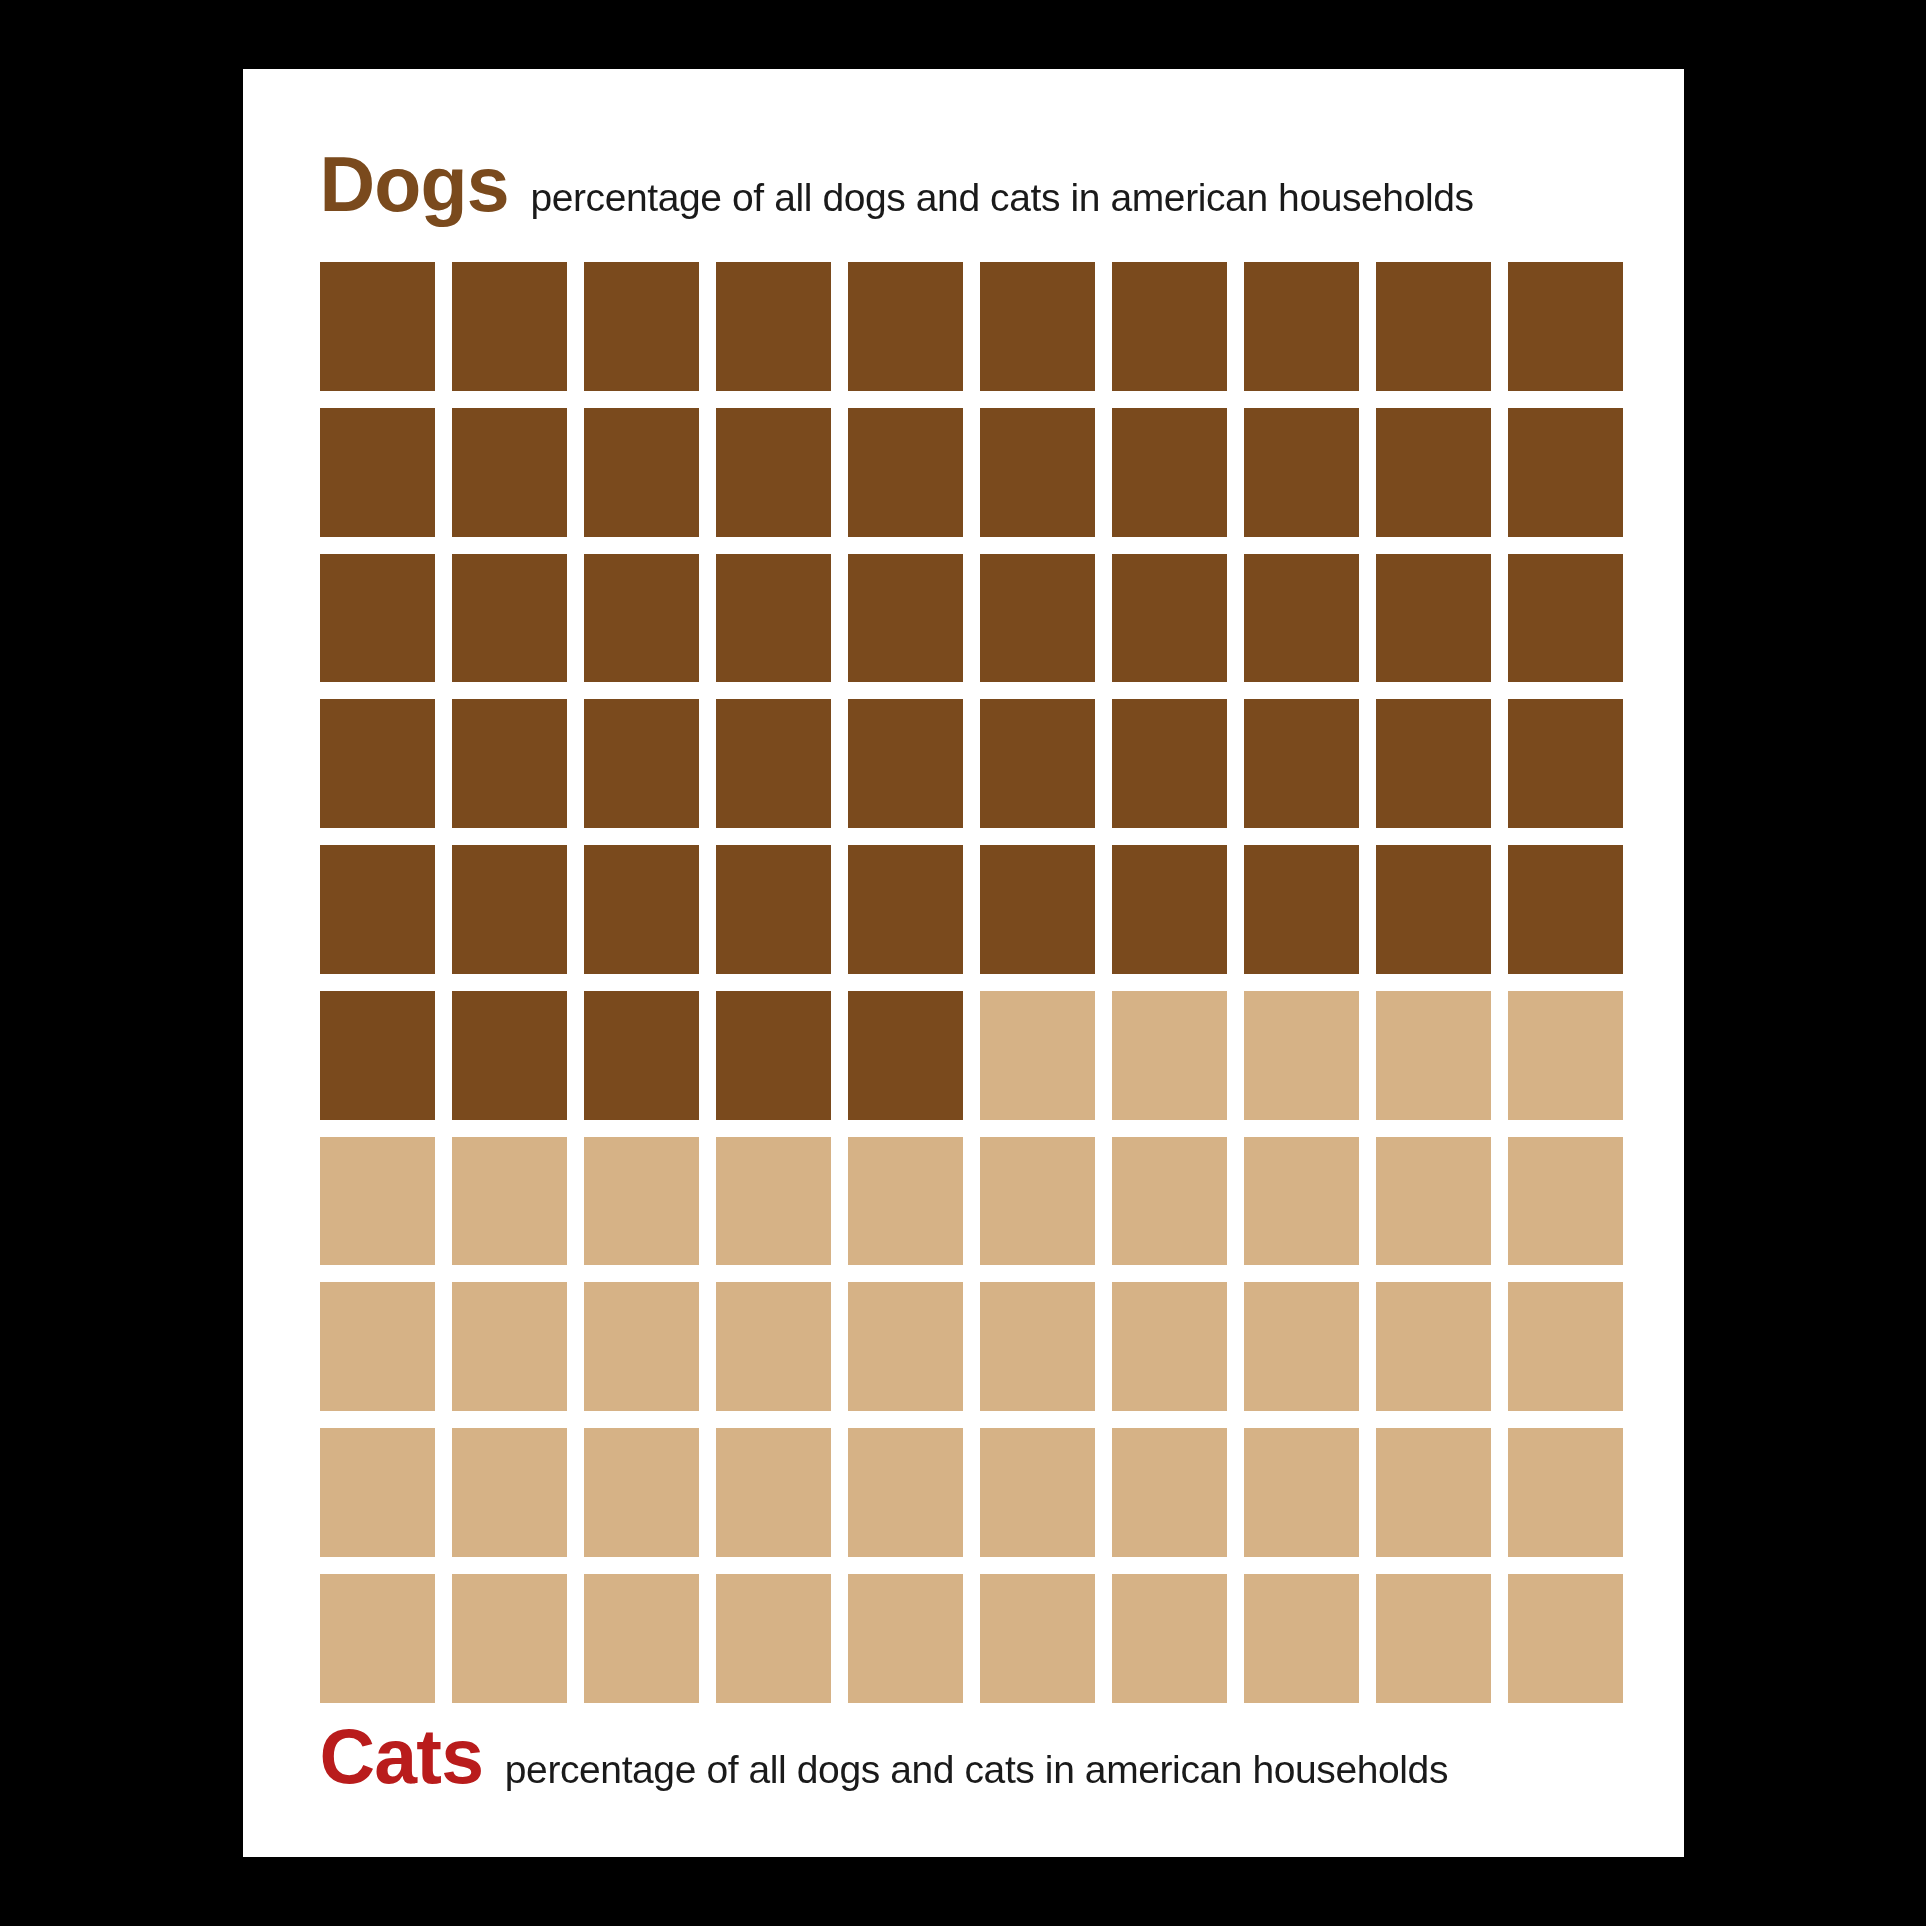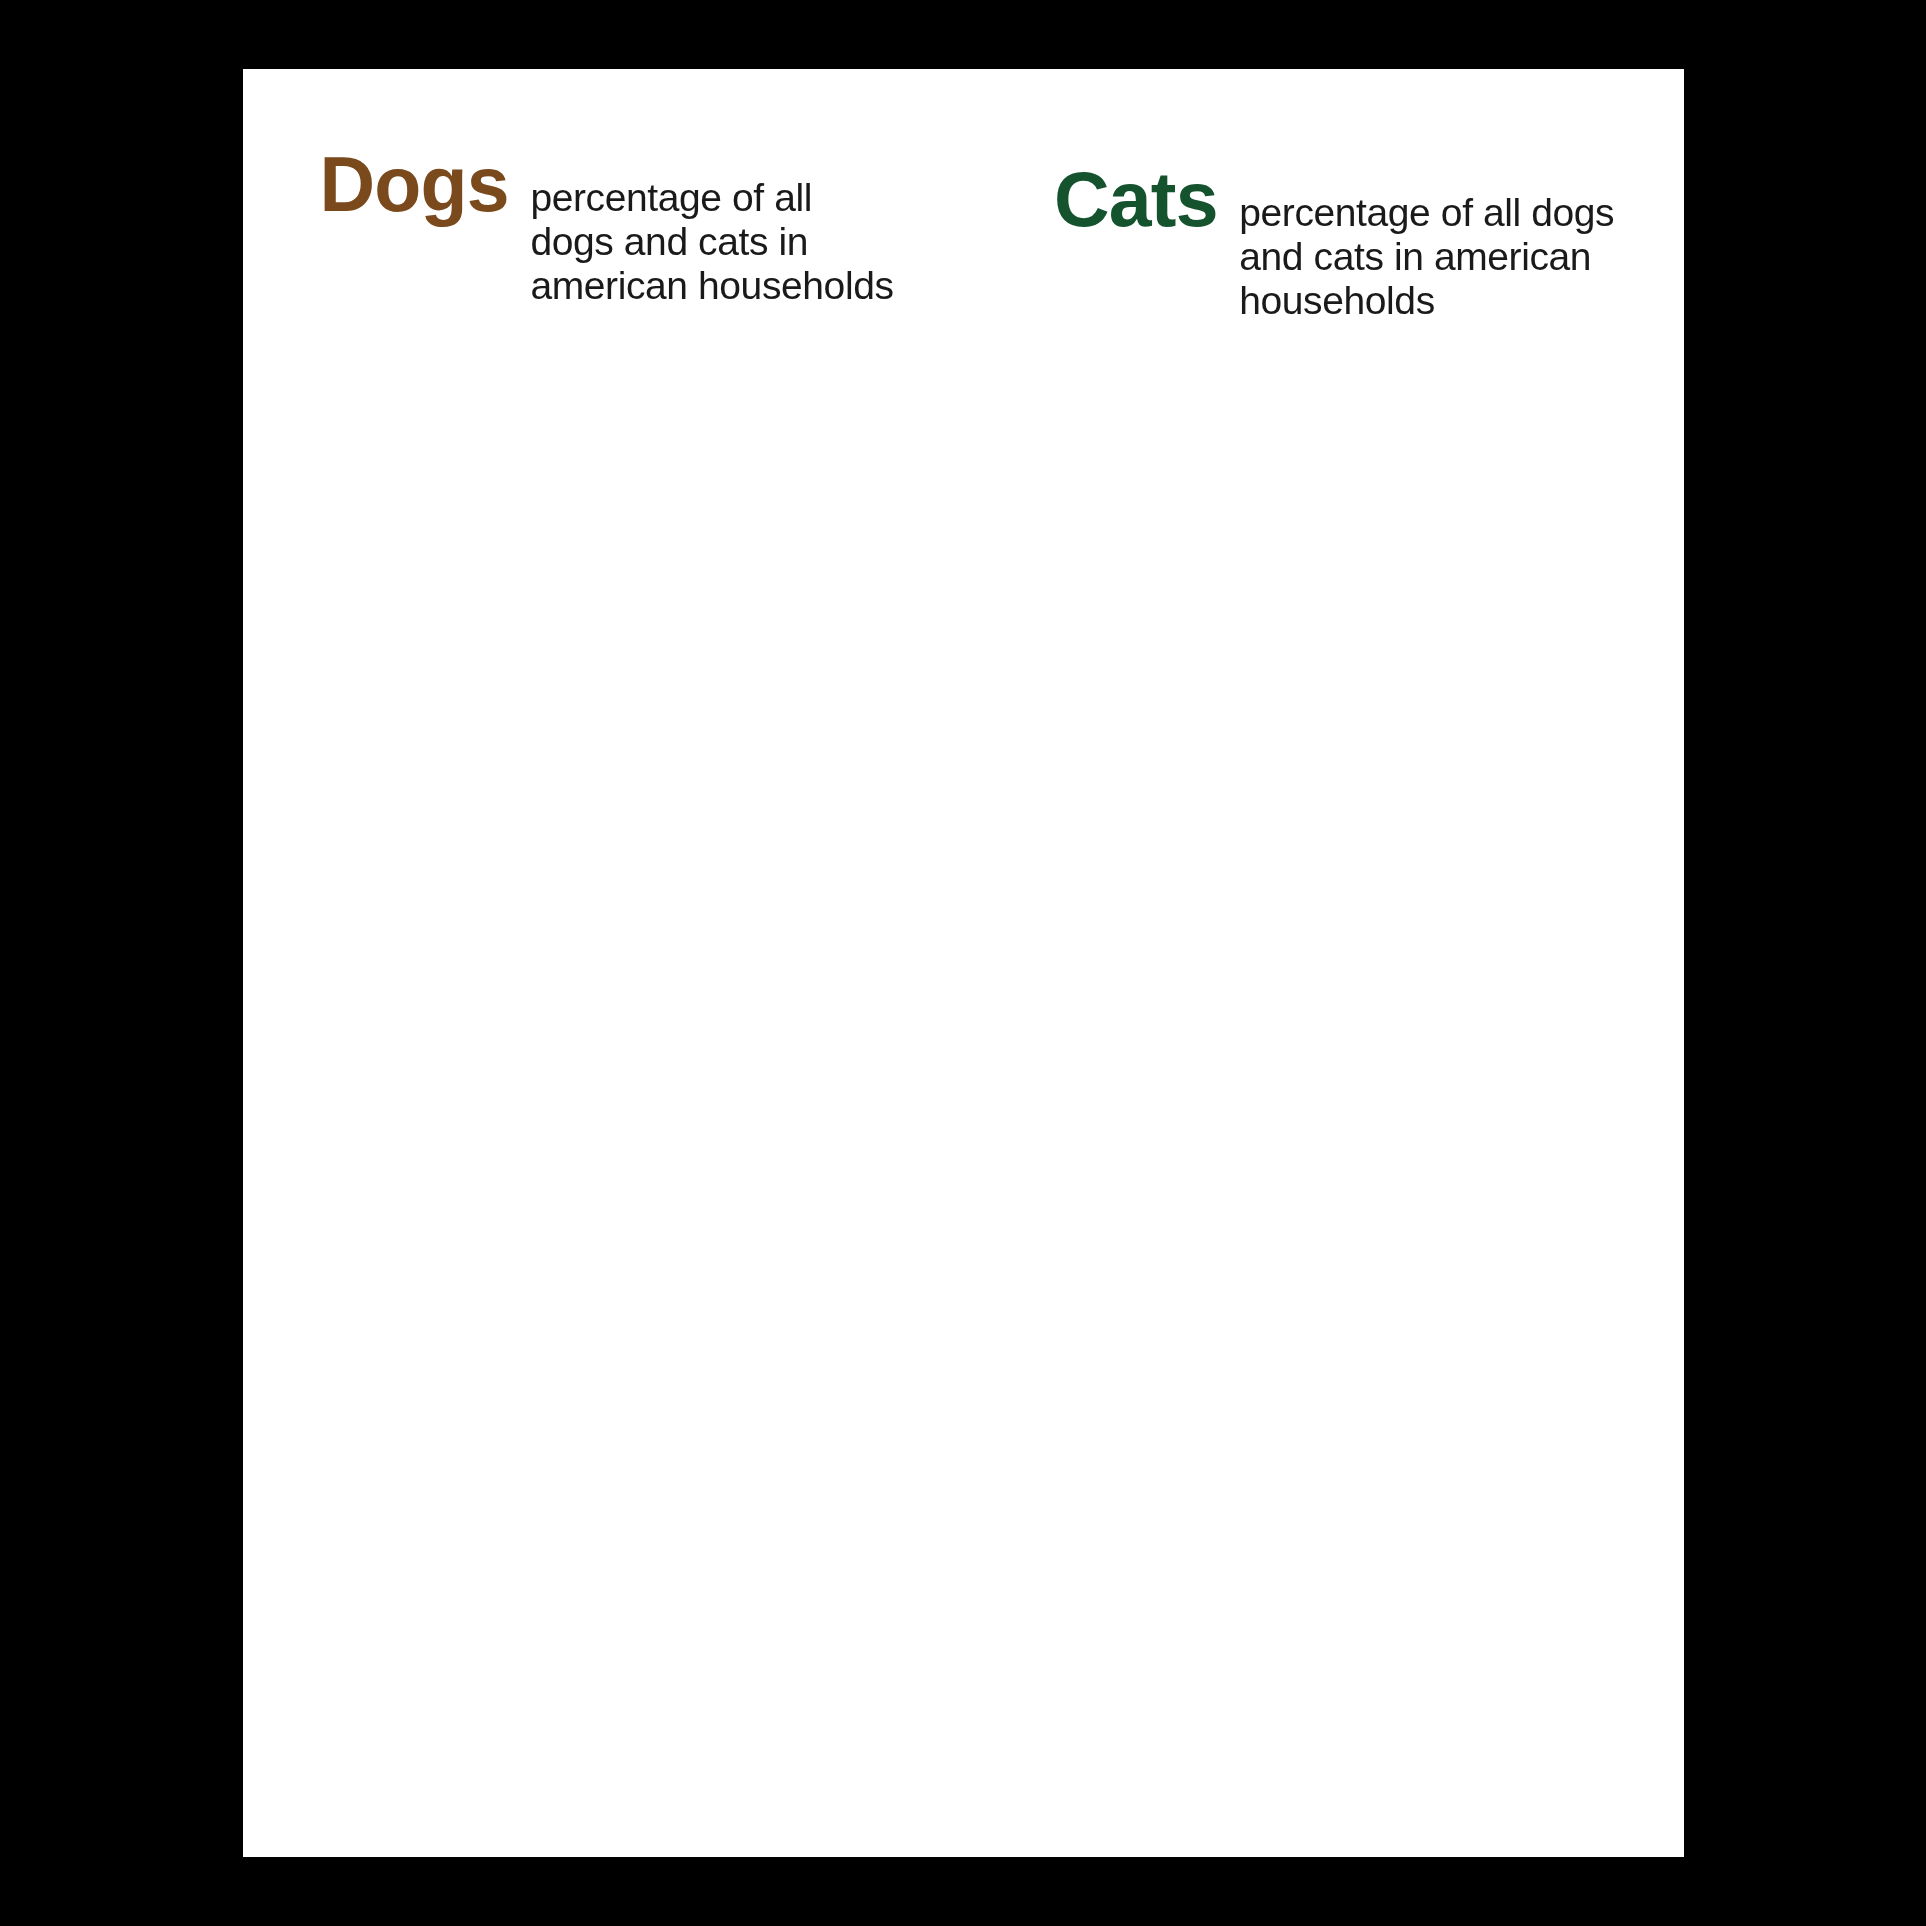--- a/index.html
+++ b/index.html
@@ -18,21 +18,21 @@
     align-items: center;
     justify-content: center;
   }
   .card {
     background: #ffffff;
     width: 1441px;
     height: 1788px;
     box-sizing: border-box;
     padding: 77px 61px 62px 77px;
     display: flex;
-    flex-direction: row;
+    flex-direction: column;
   }
   .header, .footer {
     display: flex;
     align-items: baseline;
     gap: 21.6px;
   }
   .header {
     margin-bottom: 39px;
   }
   .footer {
@@ -171,19 +171,19 @@
         <div class="cell" style="background: rgb(214, 178, 134);"></div>
         <div class="cell" style="background: rgb(214, 178, 134);"></div>
         <div class="cell" style="background: rgb(214, 178, 134);"></div>
         <div class="cell" style="background: rgb(214, 178, 134);"></div>
         <div class="cell" style="background: rgb(214, 178, 134);"></div>
         <div class="cell" style="background: rgb(214, 178, 134);"></div>
         <div class="cell" style="background: rgb(214, 178, 134);"></div>
       </div>
 
     <div class="footer">
-      <span class="big-label" style="color:#14532d">Cats</span>
+      <span class="big-label" style="color:#b91c1c">Cats</span>
       <span class="sub-label">percentage of all dogs and cats in american households</span>
     </div>
 
   </div>
 </div>
 
 
 </body></html>

